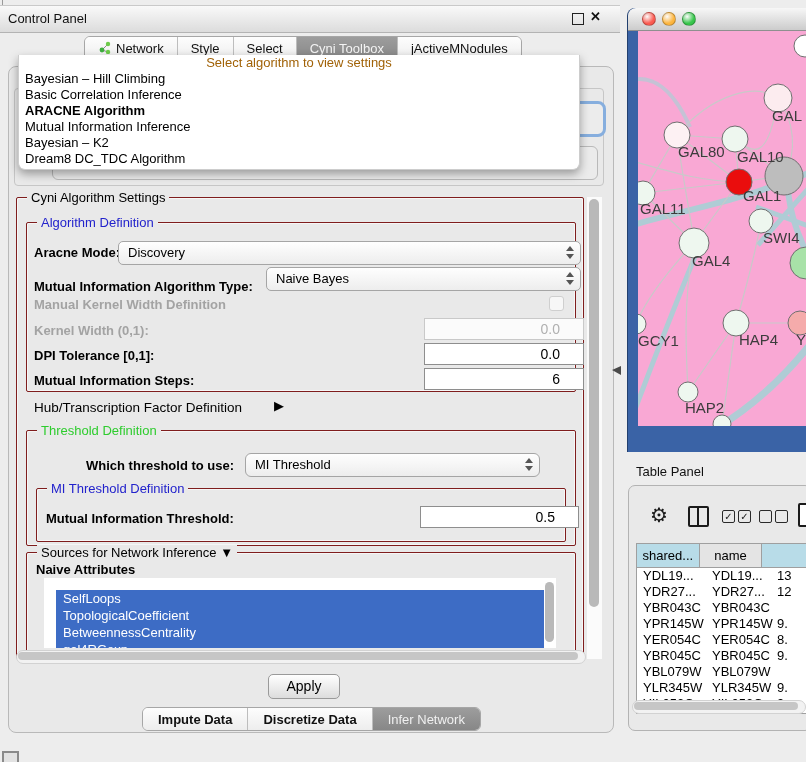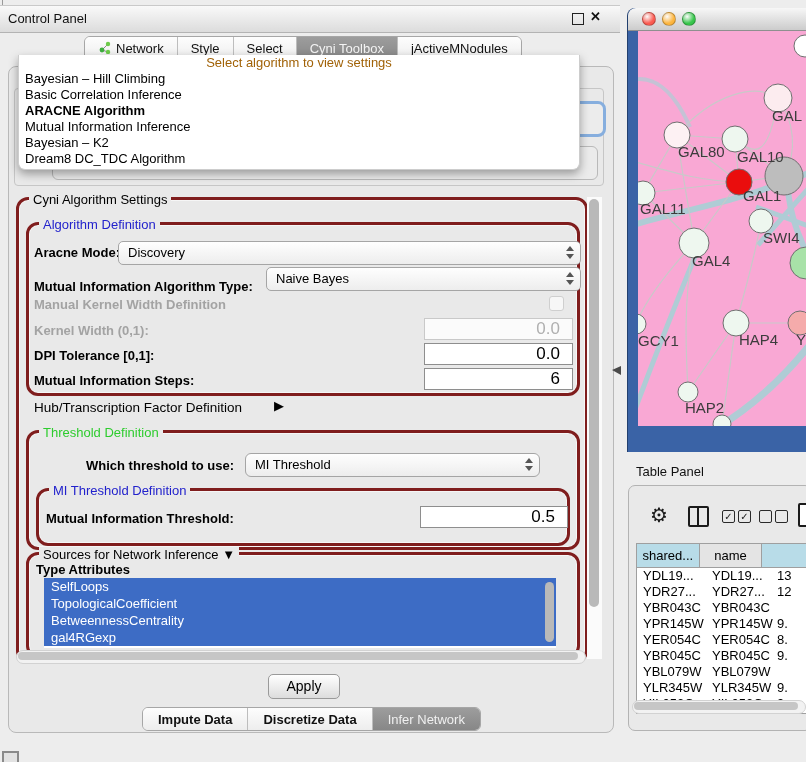--- a/index.html
+++ b/index.html
@@ -32,41 +32,41 @@
 
   
   .dropdown{left:18px;top:55px;width:560px;height:114px;background:#fff;border:1px solid #cdcdcd;border-top:none;
             border-radius:0 0 7px 7px;box-shadow:0 4px 10px rgba(0,0,0,.35);z-index:5;}
   .dd-head{text-align:center;color:#a16207;font-size:13px;height:16px;line-height:16px;}
   .dd-list{list-style:none;margin:0;padding:0;}
   .dd-list li{font-size:13px;line-height:16px;padding-left:6px;color:#000;}
   .dd-list li.bold{font-weight:bold;}
 
   
-  .group{border:3px solid #7f1d1d;border-radius:12px;box-shadow:0 0 0 1px rgba(255,255,255,.6) inset;}
+  .group{border:1px solid #7f1d1d;border-radius:2px;box-shadow:0 0 0 1px rgba(255,255,255,.6) inset;}
   .legend{position:absolute;top:-8px;left:10px;background:#e9e9e9;padding:0 4px;font-size:13px;line-height:15px;white-space:nowrap;}
   .legend.blue{color:#2222cc;text-align:center;}
   .legend.green{color:#2ecc2e;}
 
   .flabel{position:absolute;font-size:13px;font-weight:bold;color:#000;white-space:nowrap;}
   .flabel.dis{color:#a3a3a3;}
 
   .combo{position:absolute;height:22px;border:1px solid #a5a5a5;border-radius:5px;
          background:linear-gradient(#fefefe,#ededed);font-size:13px;line-height:22px;padding-left:9px;color:#000;}
   .combo .stepper{position:absolute;right:6px;top:4px;display:flex;flex-direction:column;gap:3px;}
   .combo .up{width:0;height:0;border-left:4px solid transparent;border-right:4px solid transparent;border-bottom:5px solid #555;}
   .combo .dn{width:0;height:0;border-left:4px solid transparent;border-right:4px solid transparent;border-top:5px solid #555;}
 
-  .tfield{position:absolute;height:20px;border:1px solid #8e8e8e;background:#fff;font-size:17px;line-height:20px;
-          text-align:right;padding-right:12px;font-family:"Liberation Sans",sans-serif;color:#000;}
+  .tfield{position:absolute;height:20px;border:1px solid #8e8e8e;background:#fff;font-size:14px;line-height:20px;
+          text-align:right;padding-right:23px;font-family:"Liberation Sans",sans-serif;color:#000;}
   .tfield.dis{border-color:#c9c9c9;background:#fbfbfb;color:#b0b0b0;}
   .checkbox{position:absolute;width:13px;height:13px;border:1px solid #cfcfcf;border-radius:3px;background:#f7f7f7;}
 
   .attr-list{position:absolute;background:#fff;overflow:hidden;}
-  .attr-list ul{list-style:none;margin:0;padding:0;}
+  .attr-list ul{list-style:none;margin:0;padding:12px;}
   .attr-list li{height:17px;line-height:17px;font-size:13px;color:#fff;background:#3d6cc5;padding-left:7px;}
   .attr-thumb{position:absolute;right:2px;top:4px;width:9px;height:60px;background:#b9b9b9;border-radius:5px;}
 
   .hscroll{position:absolute;height:12px;background:#f2f2f2;border:1px solid #d2d2d2;border-radius:7px;}
   .hscroll .thumb{position:absolute;left:1px;top:1px;height:8px;border-radius:5px;background:#c6c6c6;}
   .vscroll{position:absolute;width:15px;background:#fbfbfb;}
   .vscroll .thumb{position:absolute;left:2px;width:10px;background:#b9b9b9;border-radius:5px;}
 
   .apply-btn{left:268px;top:674px;width:70px;height:23px;border:1px solid #9a9a9a;border-radius:5px;
              background:linear-gradient(#ffffff,#dcdcdc);font-size:14px;text-align:center;line-height:22px;}
@@ -223,21 +223,21 @@
   </div>
   <div class="flabel" style="left:46px;top:511px;">Mutual Information Threshold:</div>
   <div class="tfield" style="left:420px;top:506px;width:134px;">0.5</div>
 
   <div class="abs group" style="left:26px;top:552px;width:548px;height:100px;">
     <span class="legend">
       <span>Sources for Network Inference</span>
       <span>▼</span>
     </span>
   </div>
-  <div class="flabel" style="left:36px;top:562px;">Type Attributes</div>
+  <div class="flabel" style="left:36px;top:562px;">Naive Attributes</div>
   <div class="attr-list" style="left:44px;top:578px;width:512px;height:70px;">
     <ul id="attr-list">
         <li>SelfLoops</li>
         <li>TopologicalCoefficient</li>
         <li>BetweennessCentrality</li>
         <li>gal4RGexp</li>
       </ul>
     <div class="attr-thumb"></div>
   </div>
   <div class="hscroll" style="left:16px;top:650px;width:568px;">

